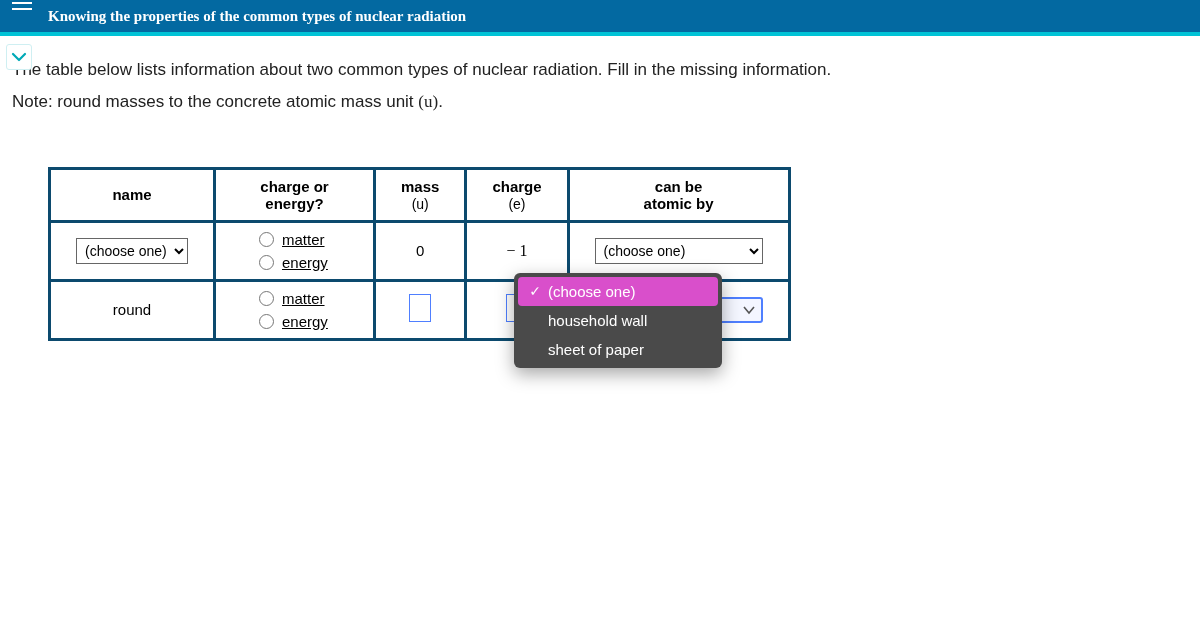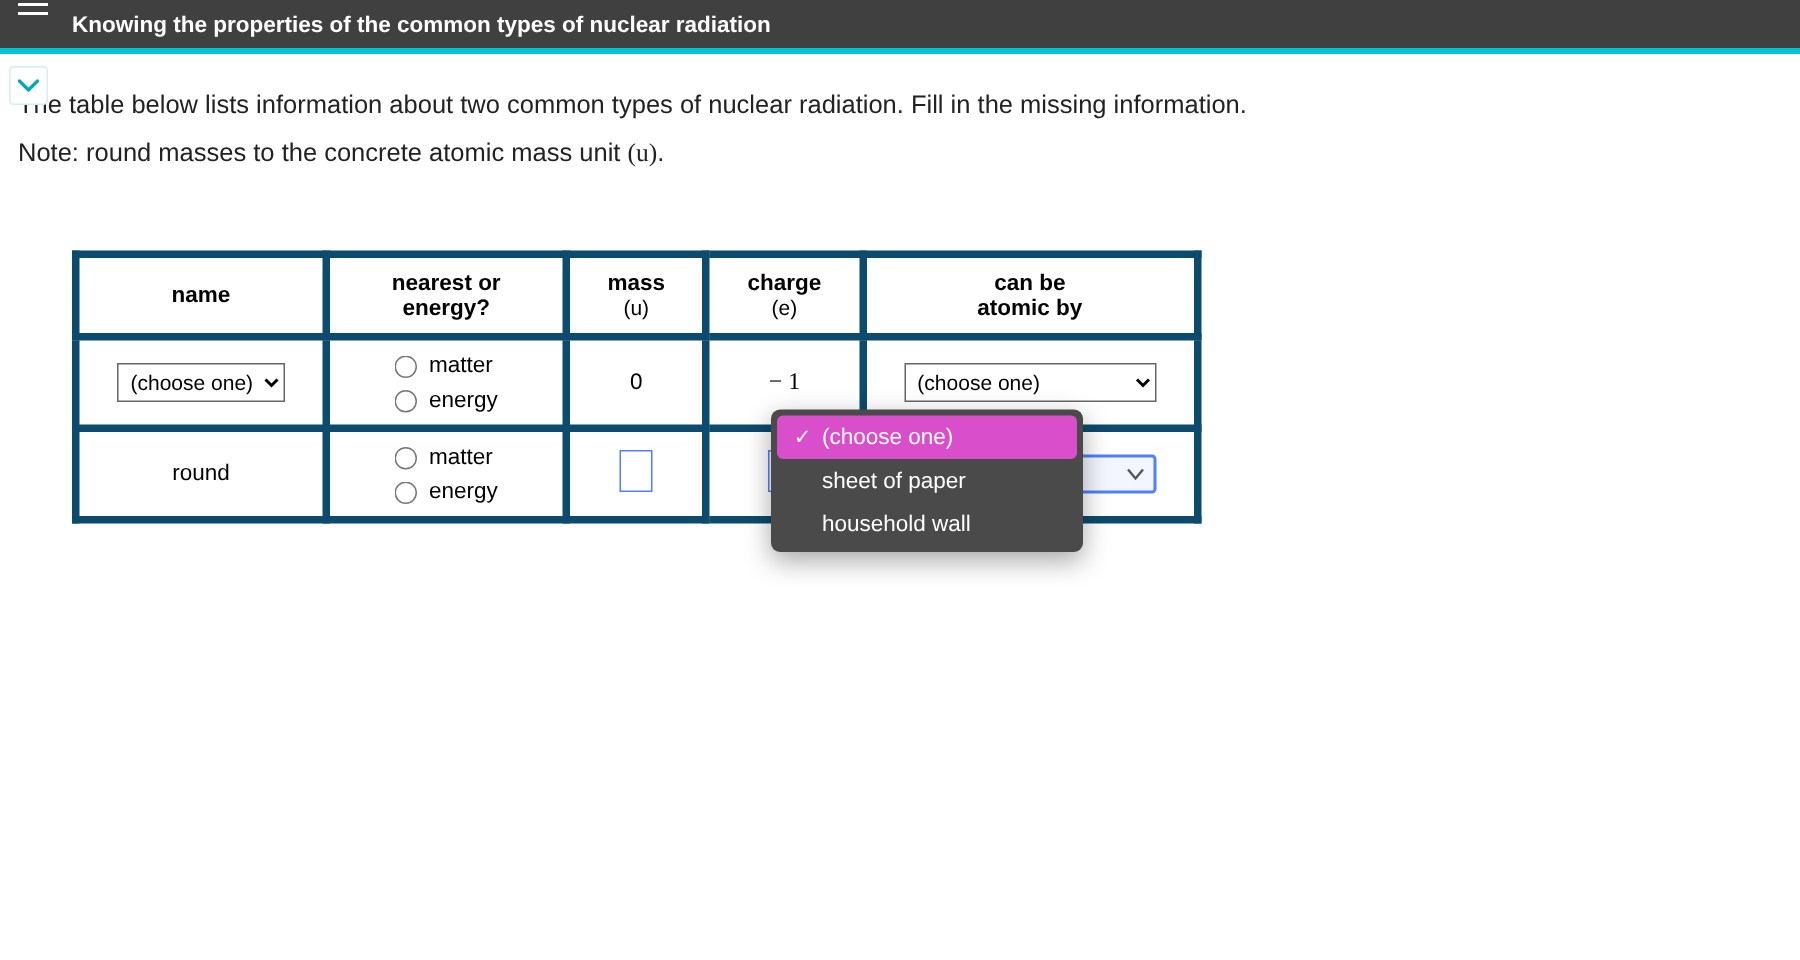--- a/index.html
+++ b/index.html
@@ -5,28 +5,29 @@
   * { box-sizing: border-box; margin: 0; padding: 0; }
   body {
     font-family: Arial, Helvetica, sans-serif;
     background: #fff;
     width: 1200px;
     height: 640px;
     overflow: hidden;
     position: relative;
   }
   .top-bar {
-    background: #404040;
+    background: #0369a1;
     color: #fff;
     height: 32px;
     display: flex;
     align-items: center;
     padding: 0 10px 0 48px;
     font-size: 15px;
     font-weight: 600;
+    font-family: Liberation Serif, serif;
   }
   .top-bar .hamburger {
     position: absolute;
     left: 12px;
     top: 8px;
     width: 20px;
     height: 2px;
     background: #fff;
     box-shadow: 0 -6px 0 #fff;
   }
@@ -62,21 +63,21 @@
   .table-wrap {
     margin: 48px 0 0 36px;
     position: relative;
   }
   table.rad {
     border-collapse: collapse;
     font-size: 15px;
     color: #000;
   }
   table.rad th, table.rad td {
-    border: 5px solid #0c4a6e;
+    border: 3px solid #0c4a6e;
     padding: 8px 25px;
     text-align: center;
     vertical-align: middle;
   }
   table.rad th {
     font-weight: 700;
     background: #fff;
   }
   th.name-col, td.name-col { width: 150px; }
   th.me-col, td.me-col { width: 160px; }
@@ -94,23 +95,24 @@
   .sel.wide { width: 168px; }
   .radio-group {
     display: flex;
     flex-direction: column;
     align-items: flex-start;
     gap: 6px;
     padding-left: 18px;
   }
   .radio-row {
     display: flex;
-    align-items: flex-end;
+    align-items: center;
     gap: 8px;
     font-size: 15px;
+    text-decoration: underline;
   }
   .radio-row input[type=radio] {
     width: 15px;
     height: 15px;
     cursor: pointer;
   }
   .blank-box {
     display: inline-block;
     width: 22px;
     height: 28px;
@@ -185,21 +187,21 @@
   <p class="instr">The table below lists information about two common types of nuclear radiation. Fill in the missing information.</p>
   <p class="instr">
     <span class="note-label">Note:</span><span> round masses to the concrete atomic mass unit </span><span class="u-paren">(u)</span><span>.</span>
   </p>
 
   <div class="table-wrap">
     <table class="rad">
       <thead>
         <tr>
           <th class="name-col">name</th>
-          <th class="me-col">nearest or energy?</th>
+          <th class="me-col">charge or energy?</th>
           <th class="mass-col">
             <span>mass</span><br>
             <span class="th-sub">(u)</span>
           </th>
           <th class="charge-col">
             <span>charge</span><br>
             <span class="th-sub">(e)</span>
           </th>
           <th class="stop-col">
             <span>can be</span><br>
@@ -266,21 +268,21 @@
       </tbody>
     </table>
 
     <div class="dropdown-popup">
       <div class="opt selected">
         <span class="check">✓</span>
         <span>(choose one)</span>
       </div>
       <div class="opt">
         <span class="check">✓</span>
-        <span>sheet of paper</span>
+        <span>household wall</span>
       </div>
       <div class="opt">
         <span class="check">✓</span>
-        <span>household wall</span>
+        <span>sheet of paper</span>
       </div>
     </div>
   </div>
 </div>
 
 </body></html>

